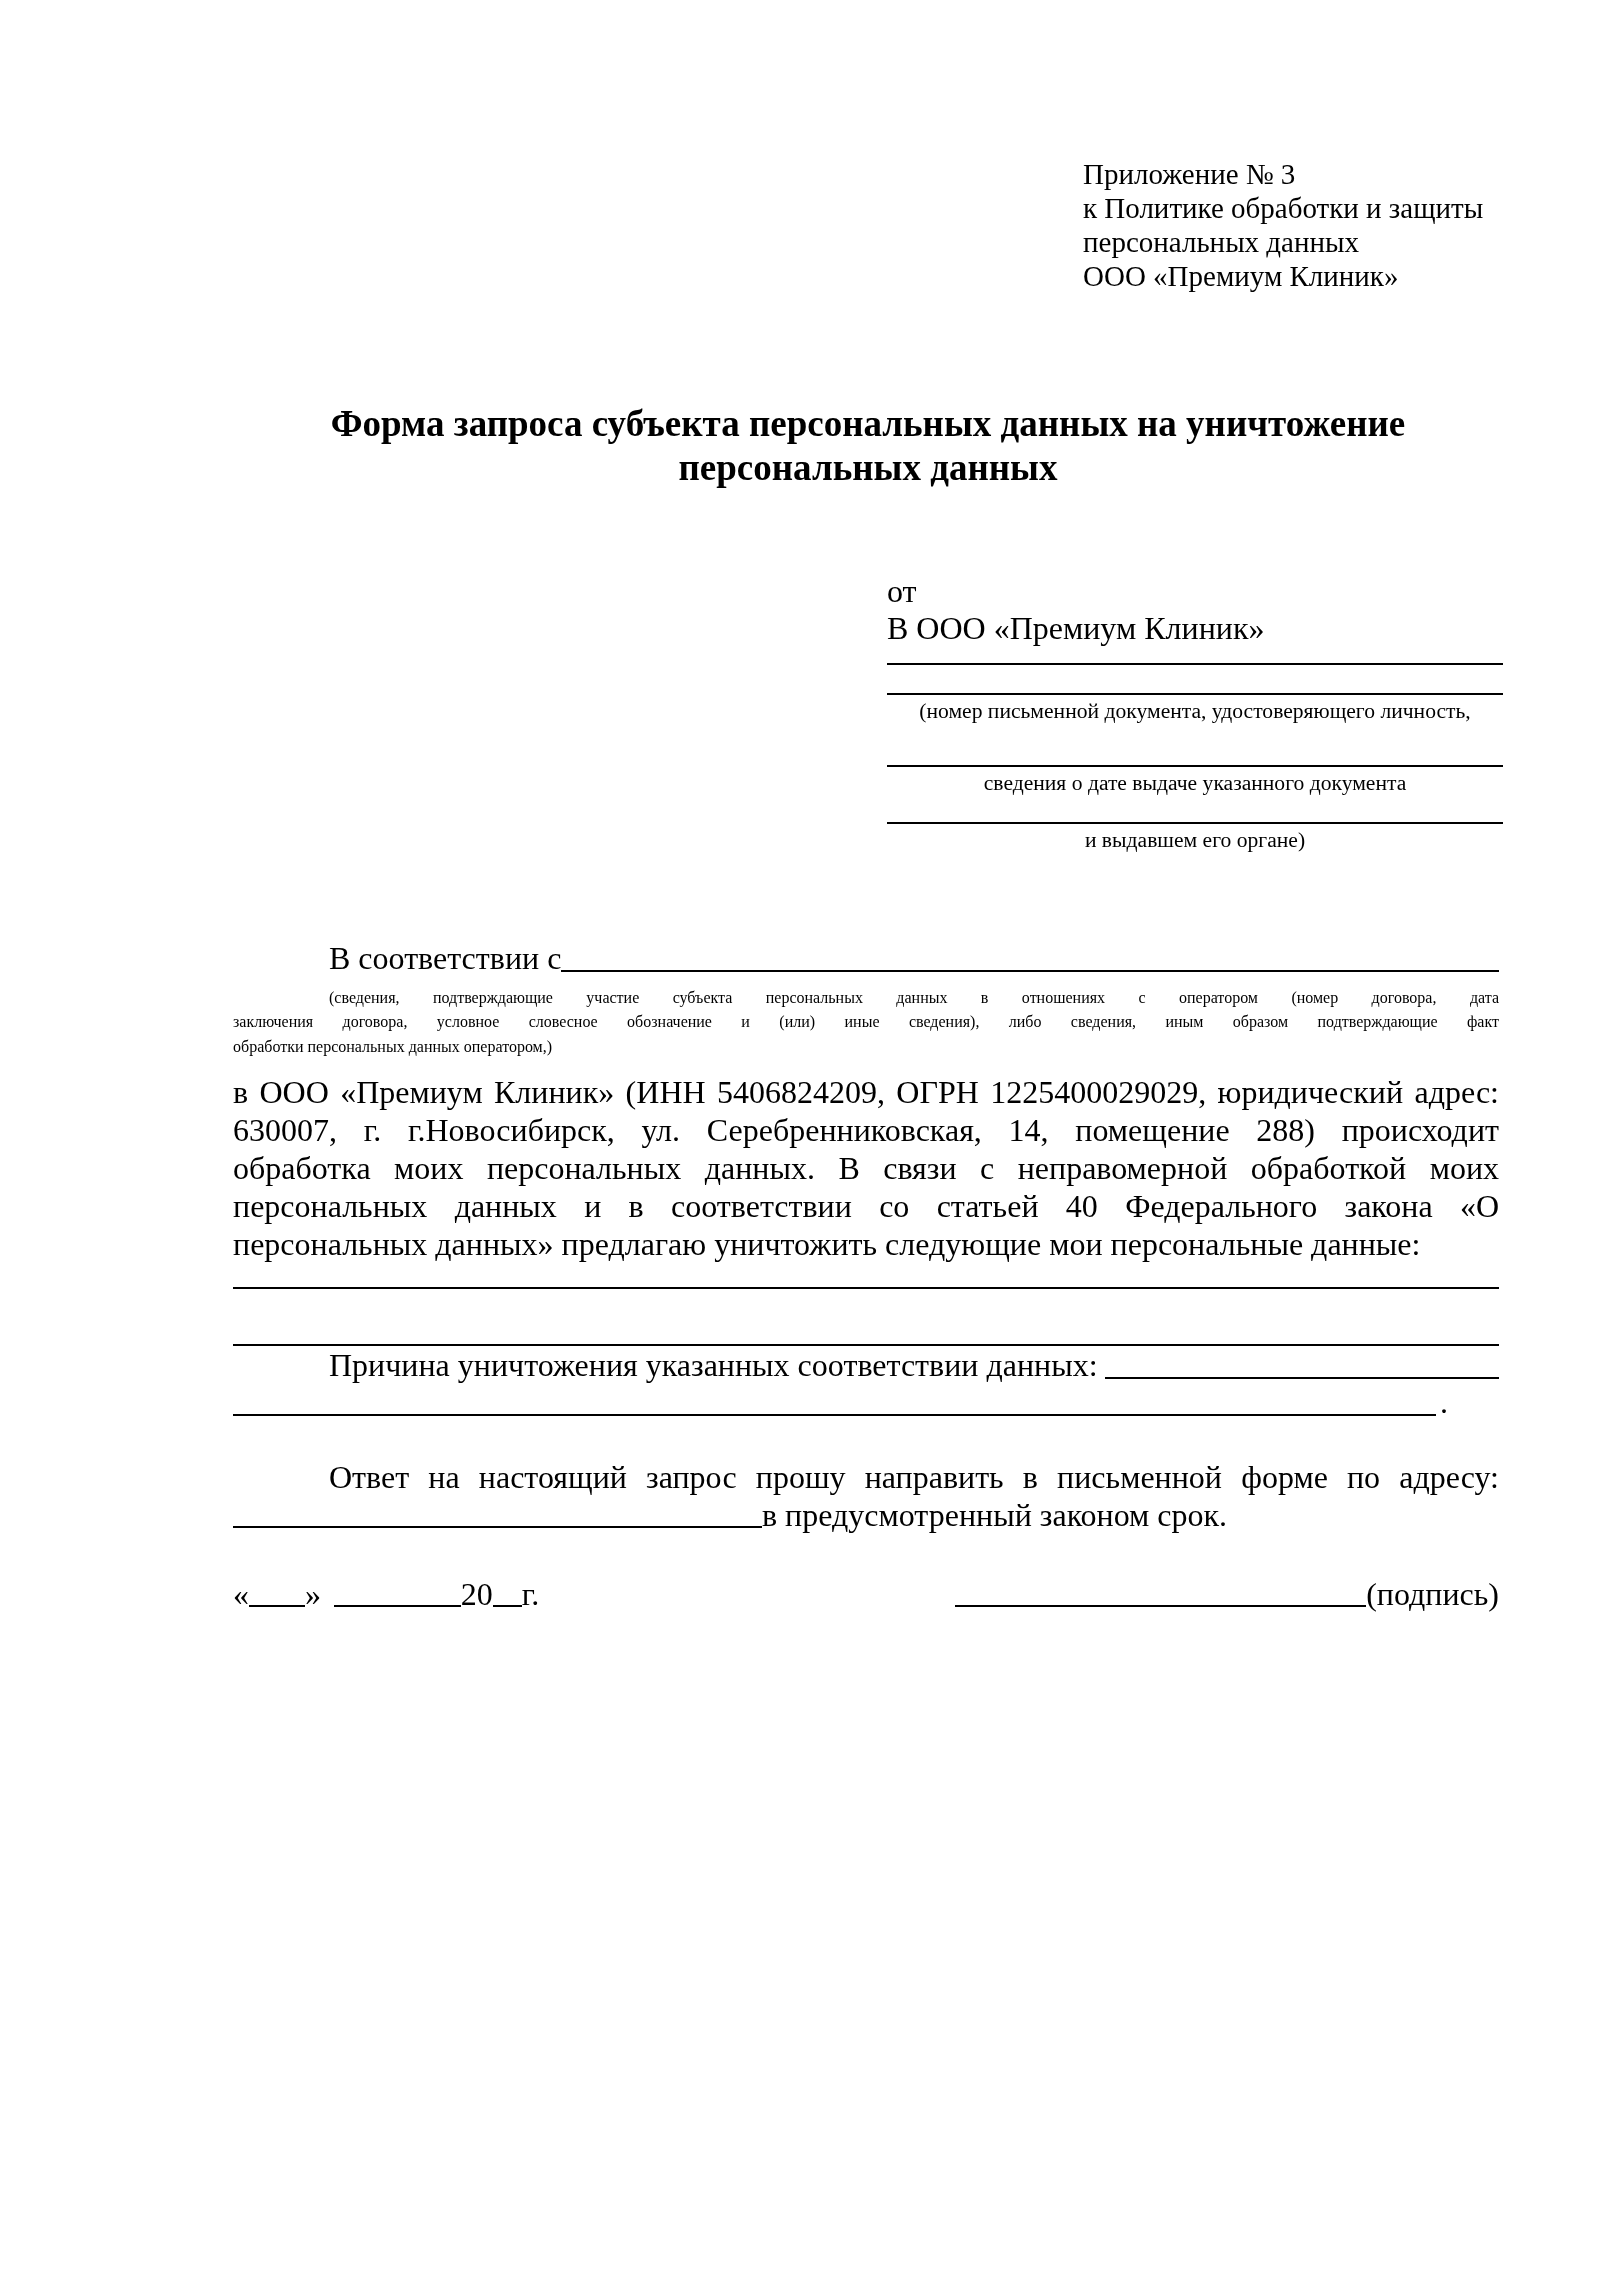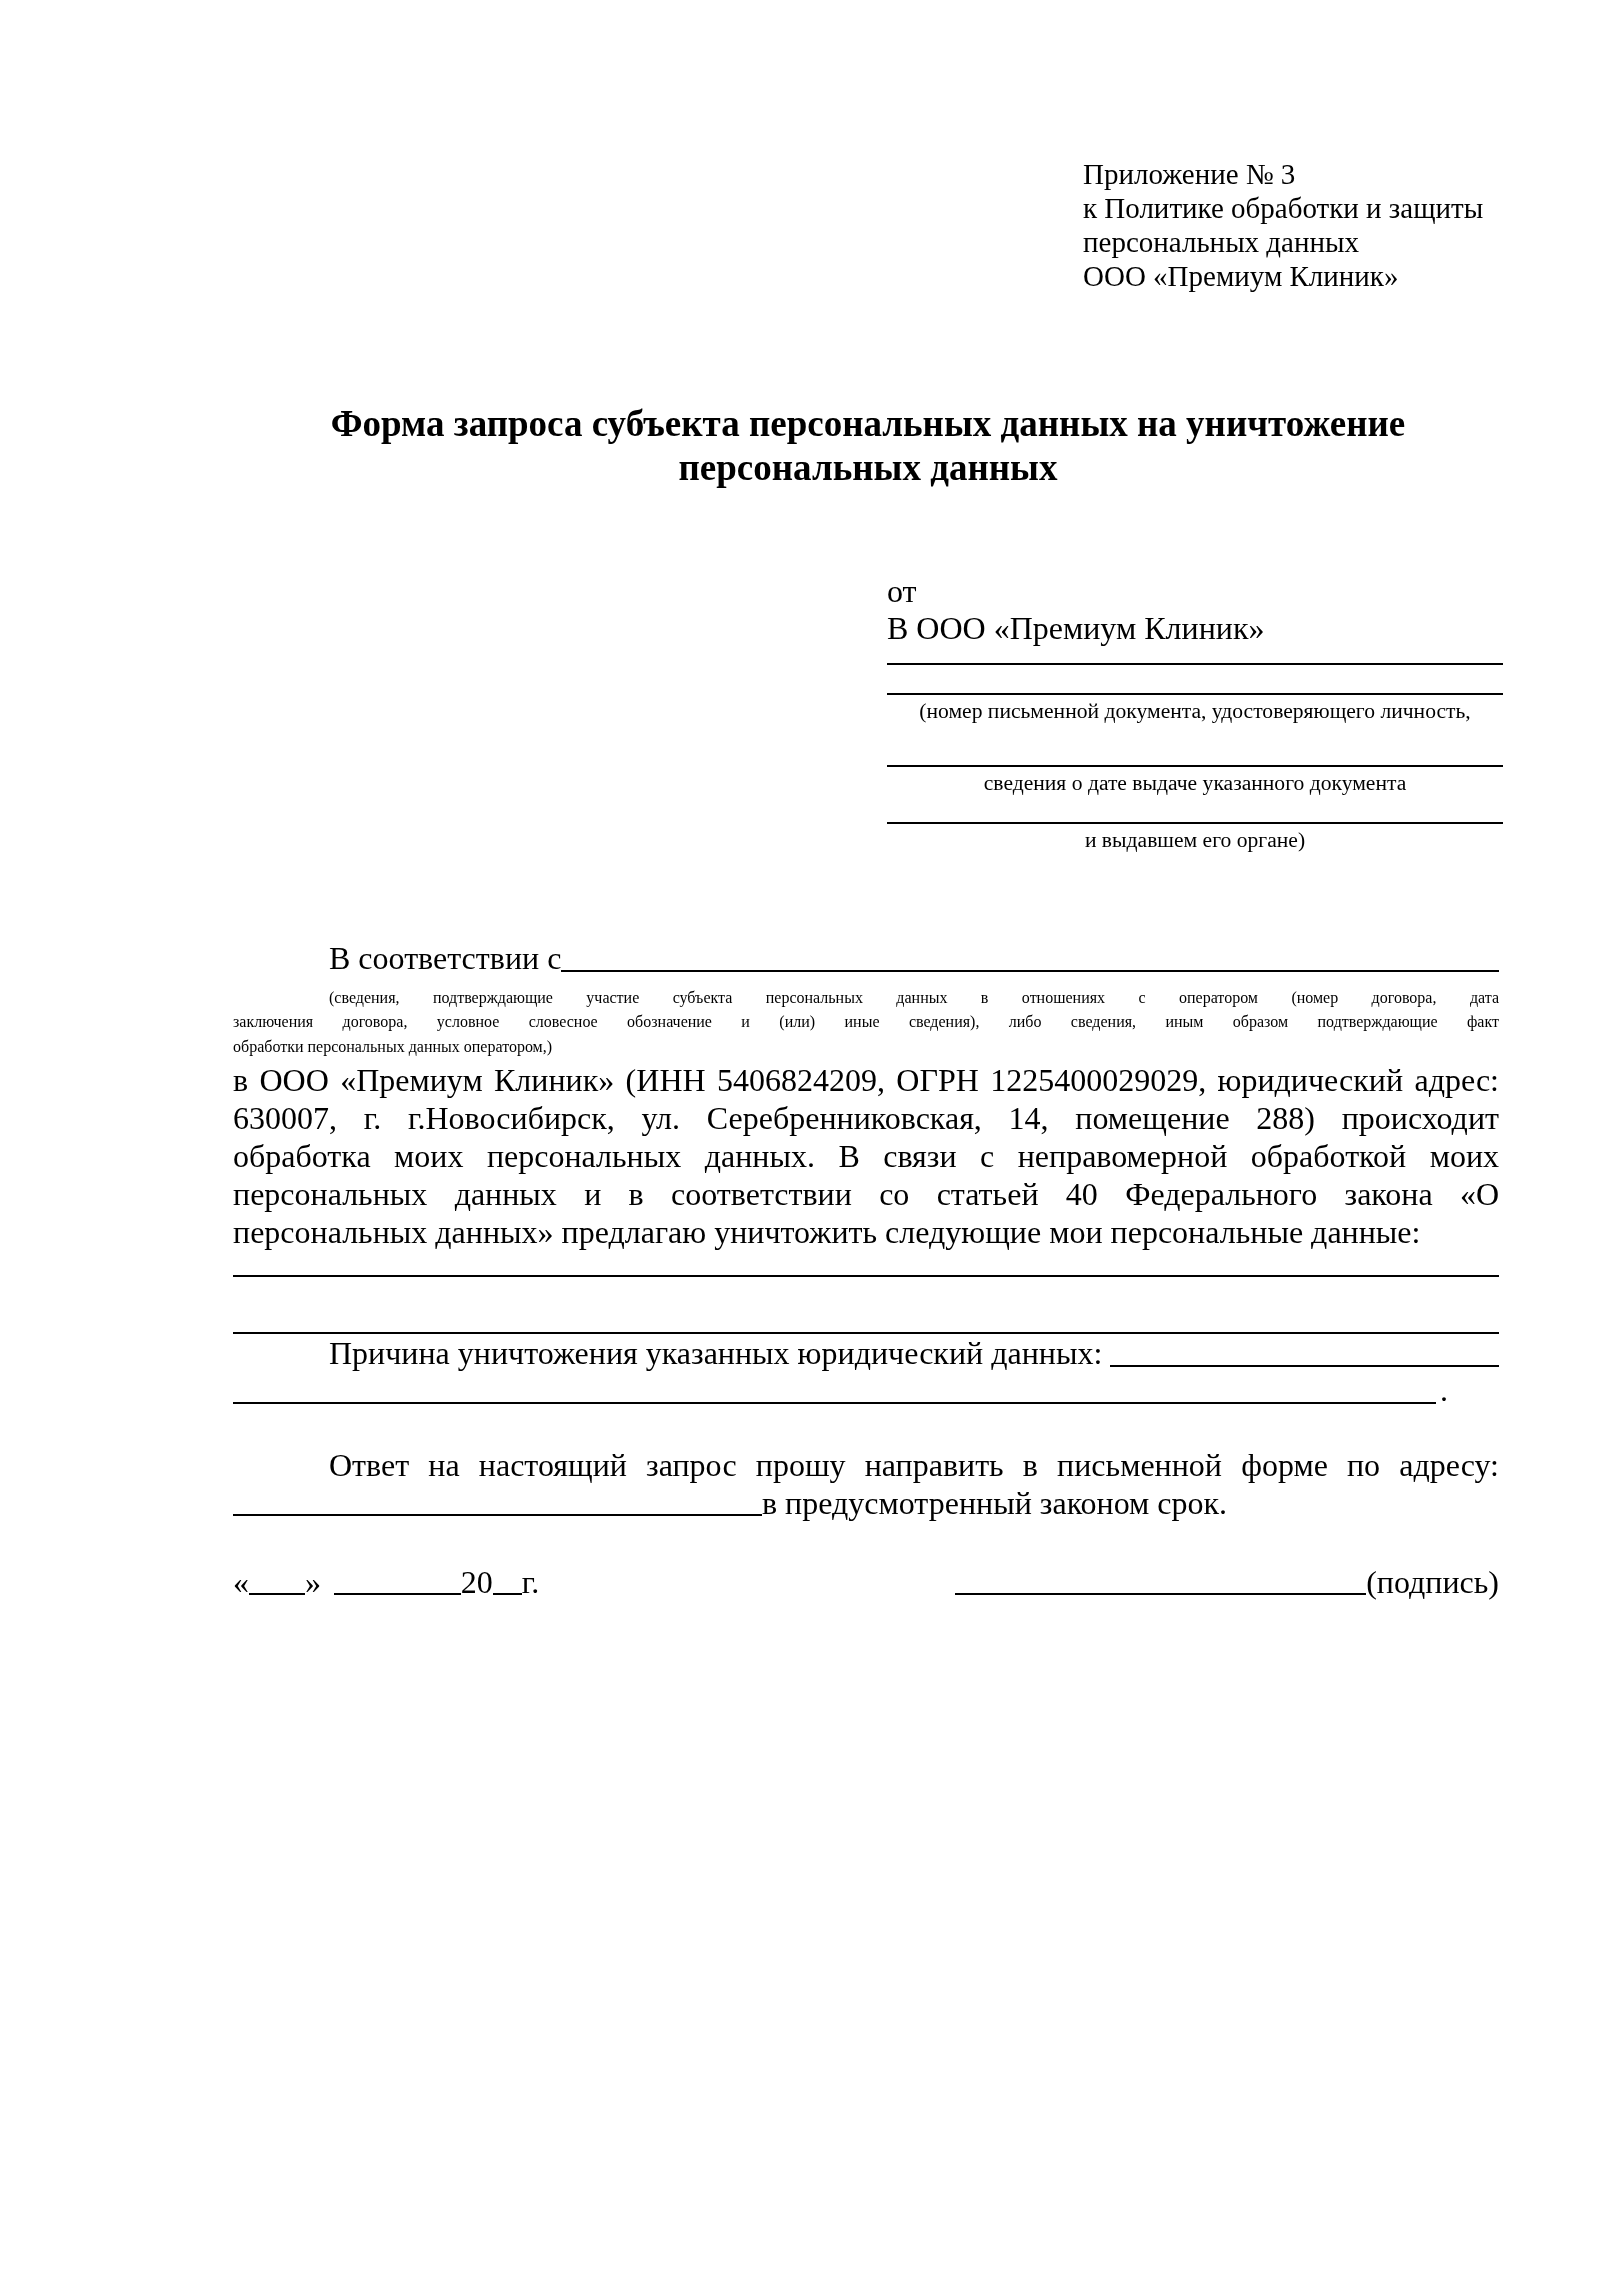--- a/index.html
+++ b/index.html
@@ -45,21 +45,21 @@
   .fill {
     flex:1 1 auto; border-bottom:2.9px solid #000; margin-bottom:4.9px;
   }
   .indent98 { margin-left:96px; }
   .footnote {
     font-size:16px; line-height:24.5px; margin-top:8.8px;
     text-align:justify;
   }
   .fn-first { text-indent:96px; }
   .jl { text-align:justify; text-align-last:justify; }
-  .para { margin-top:2px; text-align:justify; }
+  .para { margin-top:14px; text-align:justify; }
   .blankA { height:23.5px; border-bottom:2.9px solid #000; }
   .blankB { height:55px; border-bottom:2.9px solid #000; }
   .reason-row { height:38px; }
   .reason-row .fill { margin-left:7.8px; }
   .period-row { height:37px; padding-right:51px; }
   .period-row .txt { margin-left:3.9px; }
   .answer-line {
     text-align:justify; text-align-last:justify; text-indent:96px;margin-top:37px;
   }
   .term-row { height:38px; }
@@ -125,21 +125,21 @@
       <div class="jl">630007, г. г.Новосибирск, ул. Серебренниковская, 14, помещение 288) происходит</div>
       <div class="jl">обработка моих персональных данных. В связи с неправомерной обработкой моих</div>
       <div class="jl">персональных данных и в соответствии со статьей 40 Федерального закона «О</div>
       <div>персональных данных» предлагаю уничтожить следующие мои персональные данные:</div>
     </div>
 
     <div class="blankA"></div>
     <div class="blankB"></div>
 
     <div class="row reason-row">
-      <span class="txt indent98">Причина уничтожения указанных юридический данных:</span>
+      <span class="txt indent98">Причина уничтожения указанных соответствии данных:</span>
       <span class="fill"></span>
     </div>
 
     <div class="row period-row">
       <span class="fill"></span>
       <span class="txt">.</span>
     </div>
 
     <div class="answer-line">Ответ на настоящий запрос прошу направить в письменной форме по адресу:</div>
 

